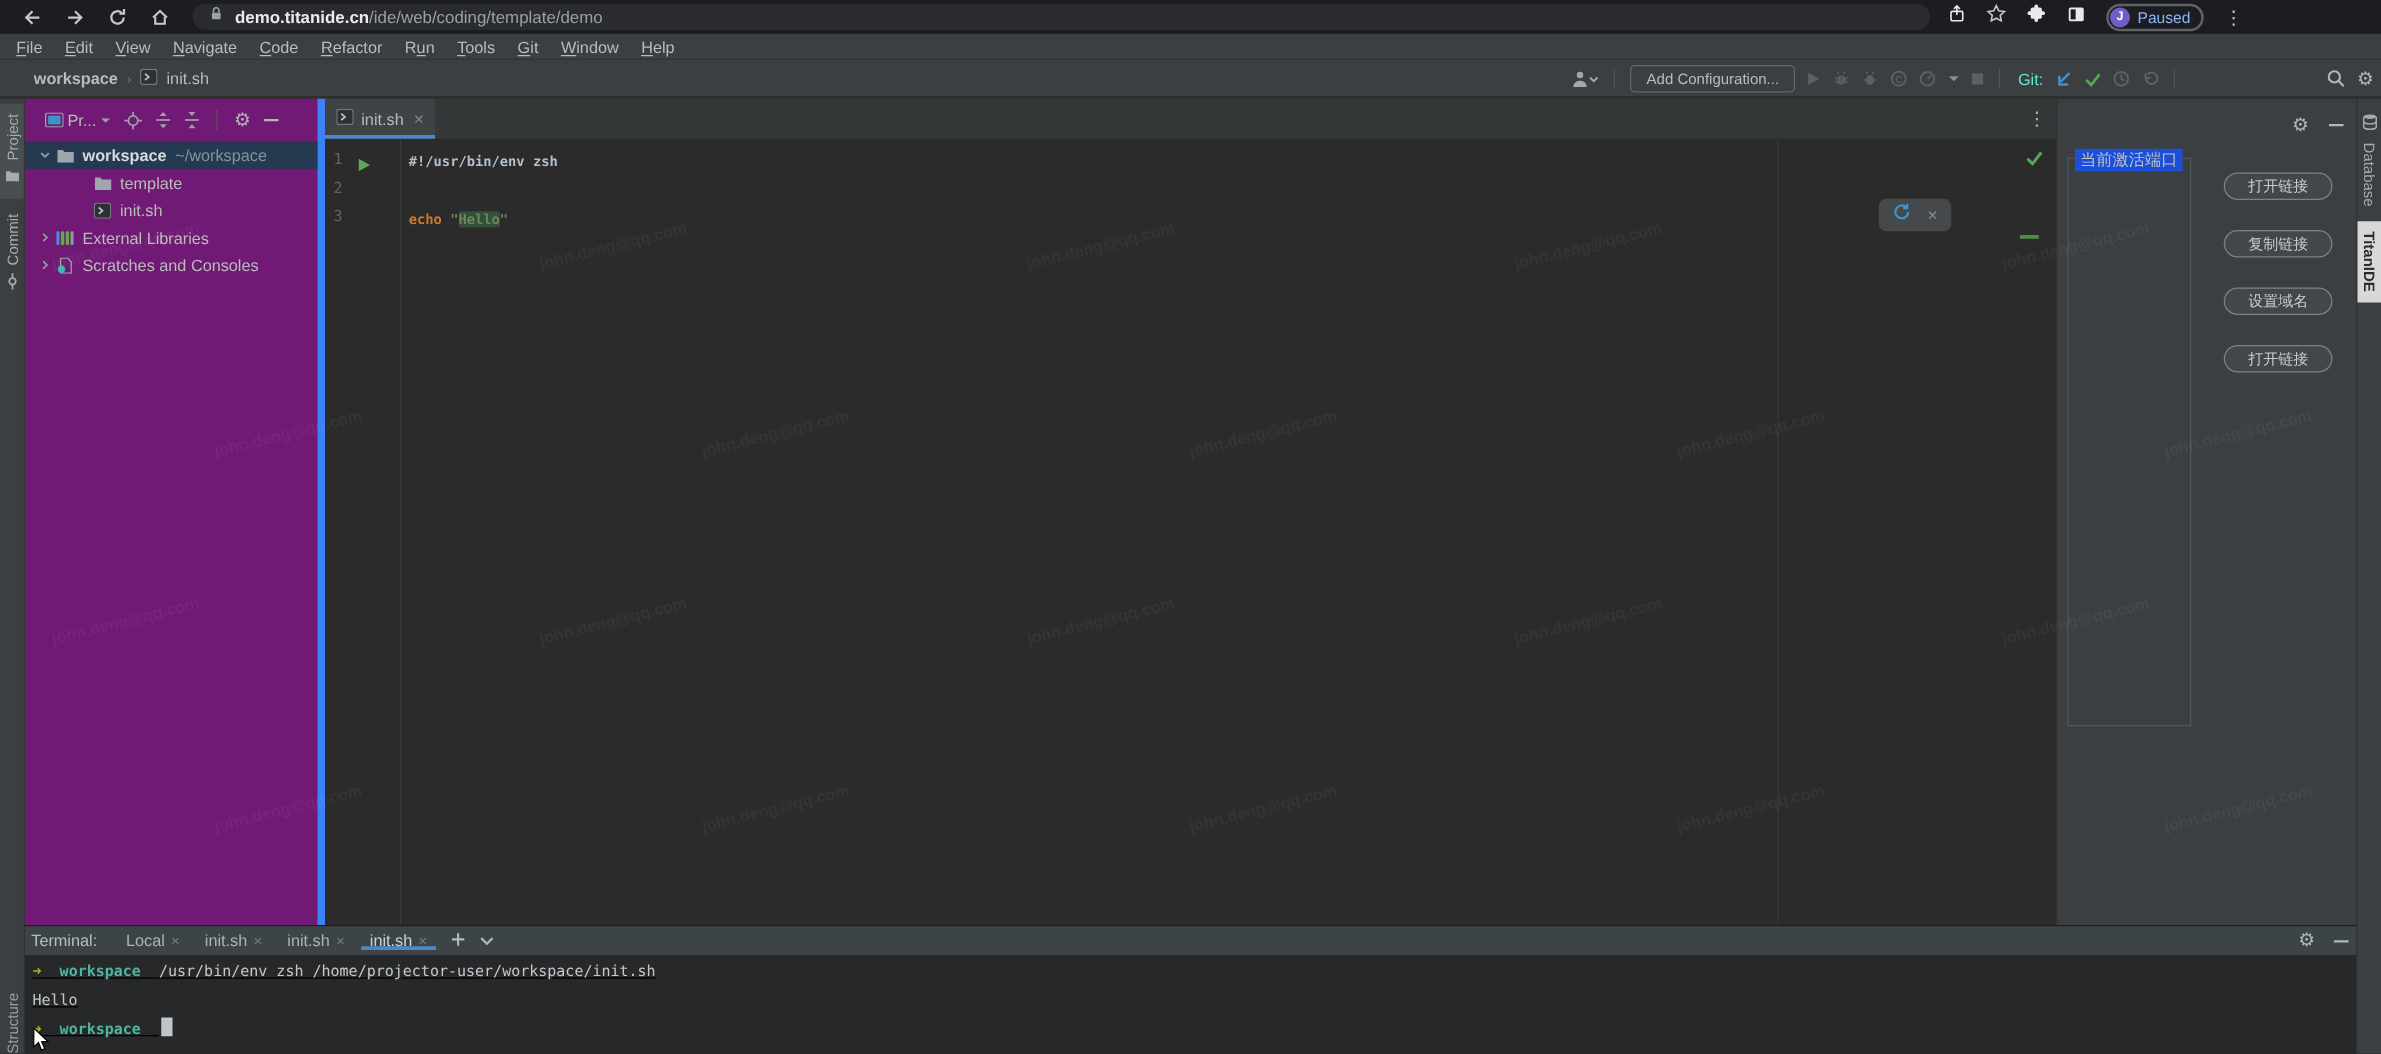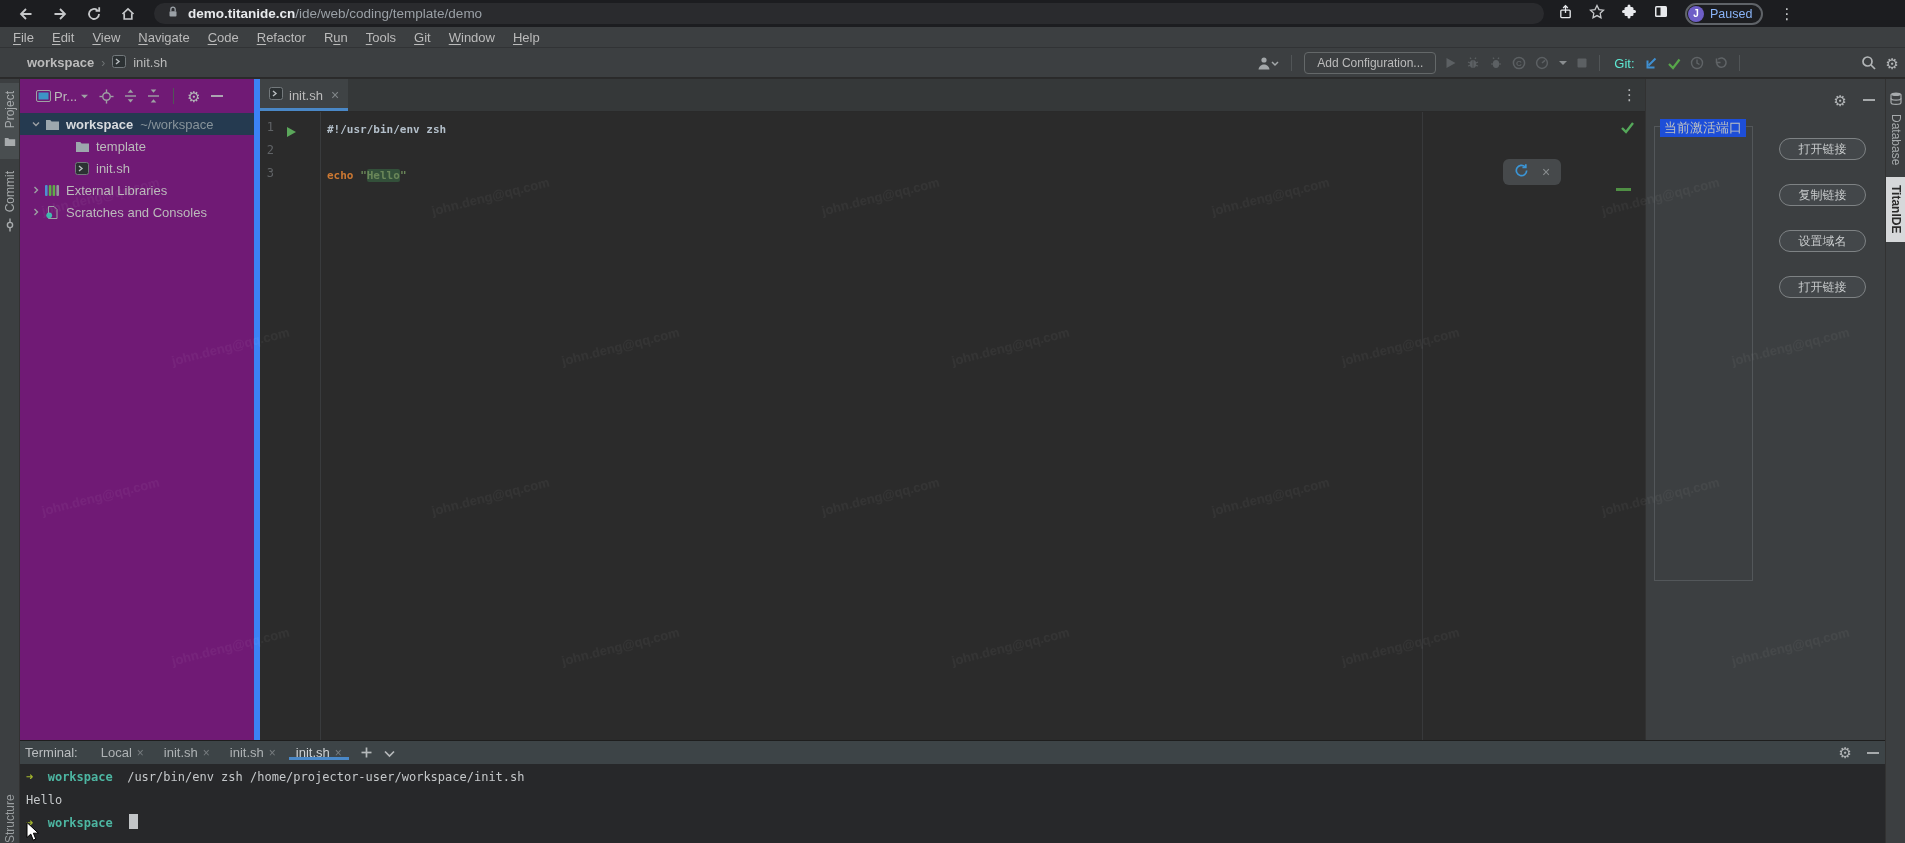--- a/index.html
+++ b/index.html
@@ -115,21 +115,21 @@
   
   .terminal { position:absolute; top:740px; left:20px; right:20px; height:103px; background:#27282a; border-top:1px solid #1e1e1e; }
   .term-bar { height:23px; background:#3d4447; display:flex; align-items:center; padding-left:5px; position:relative; }
   .term-label { color:#bbbec0; font-size:13px; margin-right:16px; }
   .term-tabs { display:flex; align-items:center; height:100%; }
   .term-tab { display:flex; align-items:center; gap:5px; padding:0 7px; margin-right:6px; color:#aeb2b4; font-size:13px; }
   .term-tab .close-x { color:#787d80; font-size:12px; }
   .term-tab.active { color:#cfd2d4; box-shadow:inset 0 -3px 0 #4a88c7; }
   .term-bar-icons { display:flex; align-items:center; gap:12px; margin-left:6px; color:#b6b9bb; }
   .term-bar-right { position:absolute; right:6px; top:0; height:100%; display:flex; align-items:center; gap:15px; }
-  .term-body { padding:2px 0 0 6px; font-family:"DejaVu Sans Mono","Liberation Mono",monospace; font-size:12px; }
+  .term-body { padding:2px 0 0 6px; font-family:"DejaVu Sans Mono","Liberation Mono",monospace; font-size:12px;text-decoration:underline; }
   .term-line { height:23px; line-height:23px; white-space:pre; color:#c5c8ca; }
   .p-arrow { color:#a2b42e; font-weight:bold; }
   .p-dir { color:#4db6a2; font-weight:bold; }
   .t-cursor { display:inline-block; width:9px; height:15px; background:#c2c5c7; vertical-align:-2px; margin-left:2px; }
 
   .mouse-cursor { position:absolute; left:26px; top:822px; z-index:50; }
 </style>
 </head>
 <body>
 

